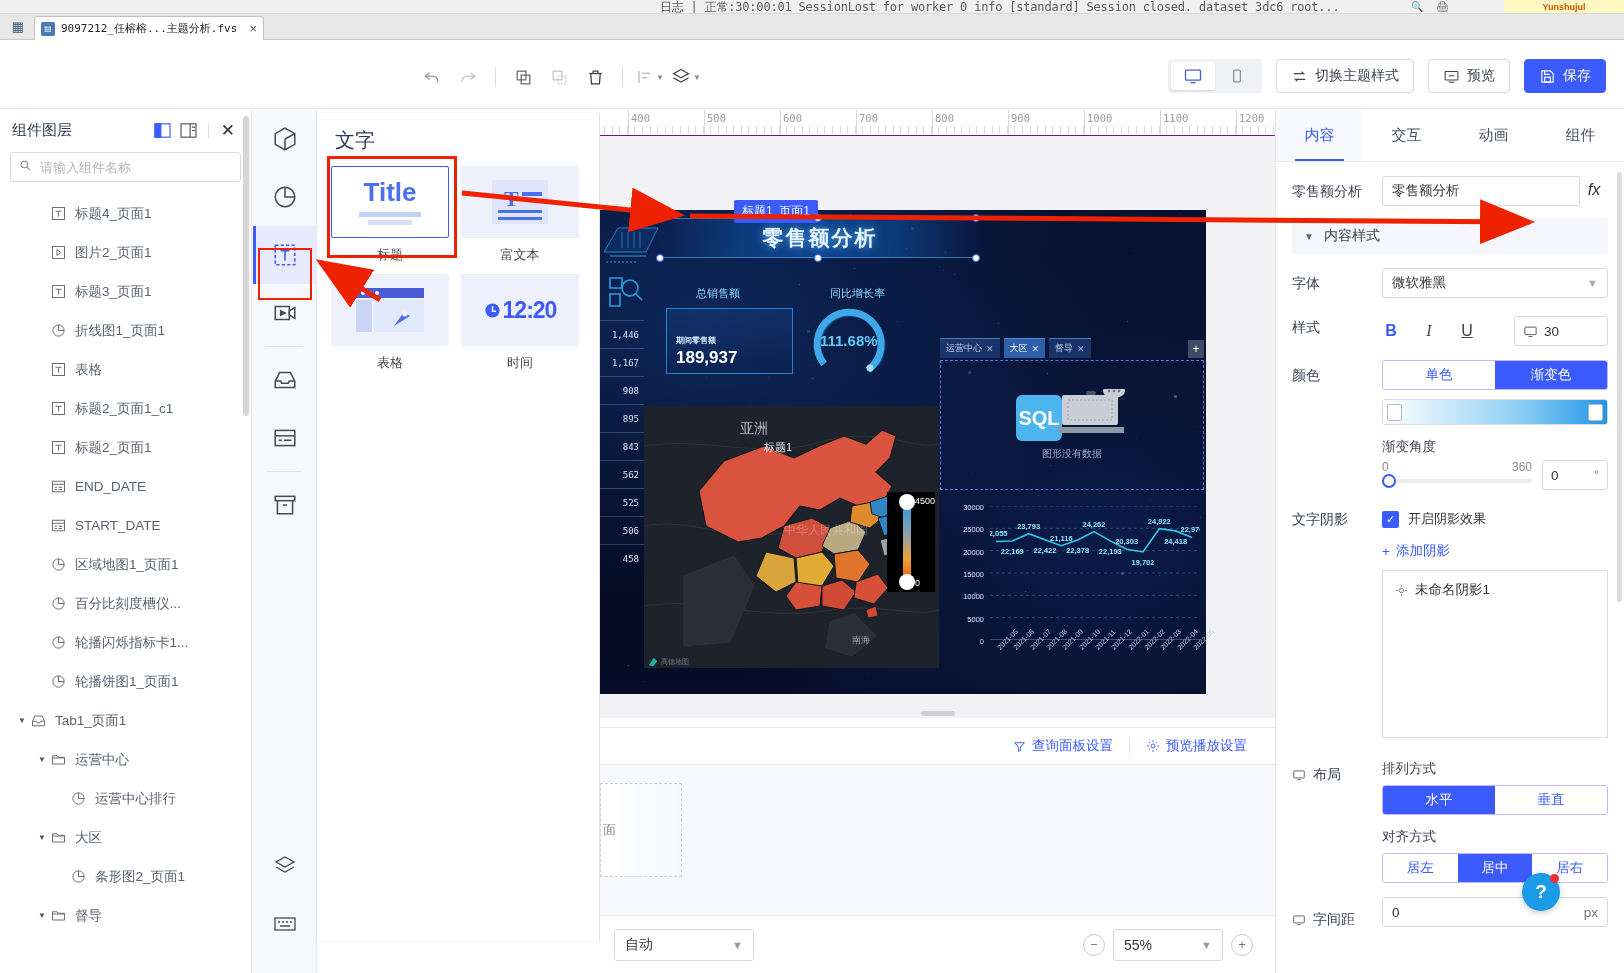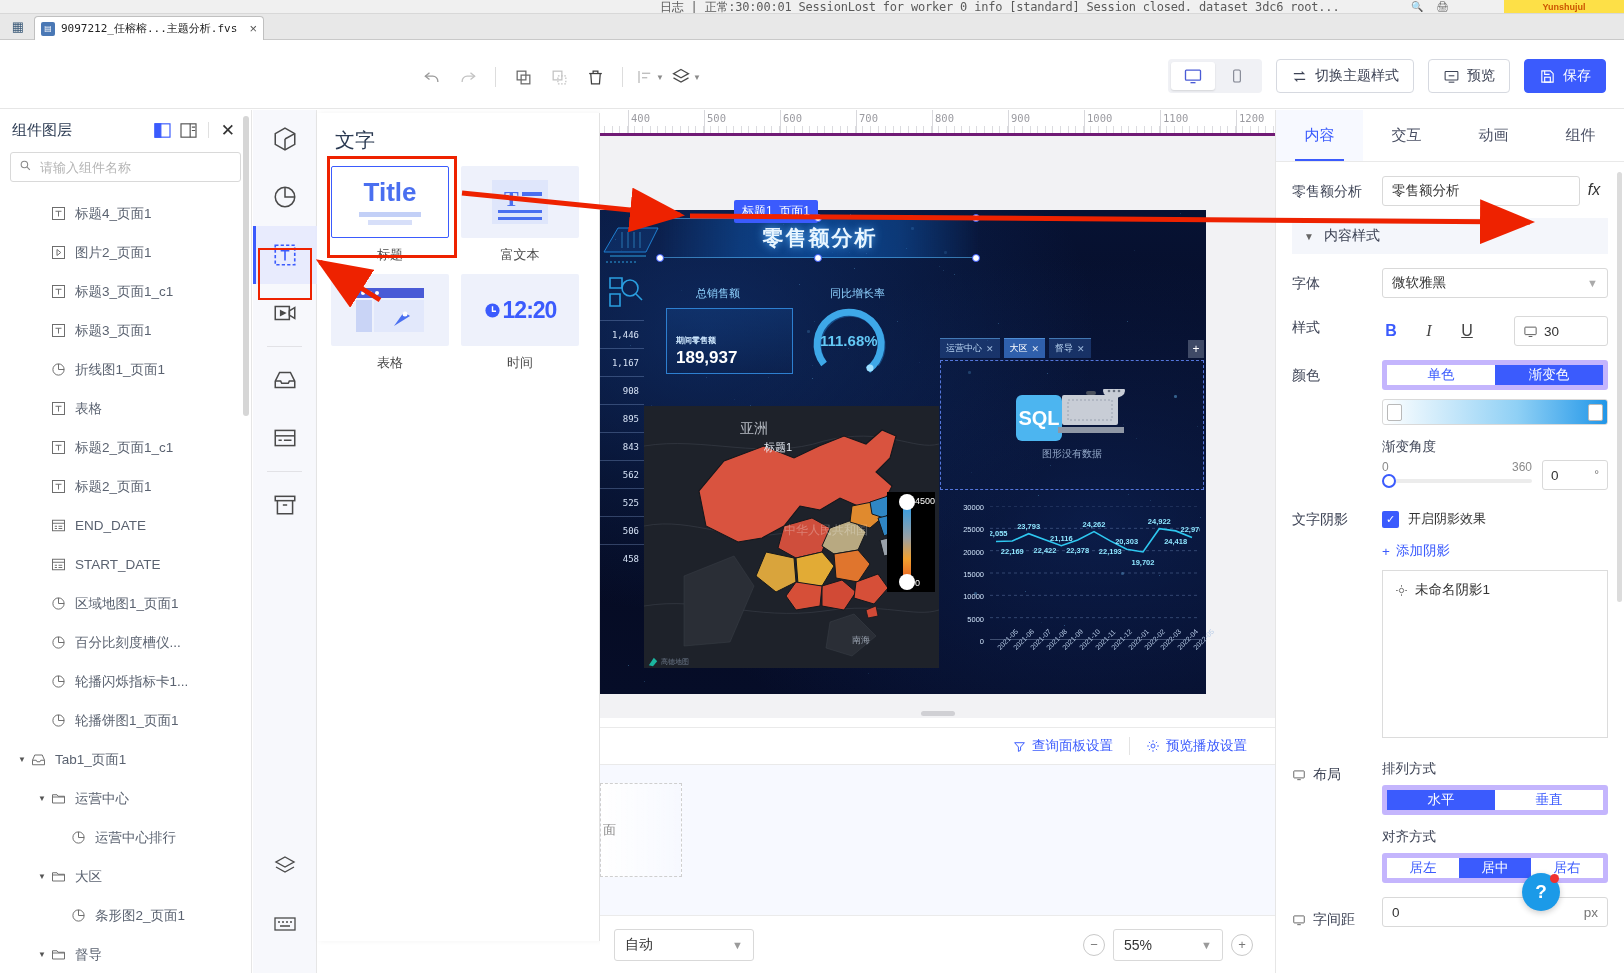--- a/index.html
+++ b/index.html
@@ -17,21 +17,21 @@
     background:#f0f0f0; border-bottom:1px solid #d8d8d8;
     overflow:hidden; white-space:nowrap;
   }
   #bgstrip .bgtext {
     position:absolute; left:660px; top:-1px;
     font-family:"DejaVu Sans Mono","Liberation Mono",monospace;
     font-size:12px; color:#5a5a5a; letter-spacing:-0.2px;
   }
   #bgstrip .bgright {
     position:absolute; right:0; top:0; width:120px; height:22px;
-    background:#fde047;
+    background:#fef9c3;
   }
   #bgstrip .bgright span{ display:block; text-align:center; font-size:9px; color:#cc5500; font-weight:bold; line-height:14px;}
   #bgstrip .bgicon{ position:absolute; top:1px; font-size:10px; color:#555;}
 
   
   #tabbar {
     position:absolute; left:0; top:14px; width:1624px; height:26px;
     background:#e8e8e8; border-bottom:1px solid #c9c9c9;
   }
   #tabbar .winicon {
@@ -168,21 +168,21 @@
   
   #compHighlight{
     position:absolute; left:327px; top:156px; width:130px; height:102px;
     border:3px solid #ee2200; pointer-events:none;
   }
 
   
   #centerwrap { position:absolute; left:600px; top:110px; right:349px; bottom:0; background:#fff; }
   #ruler {
     position:absolute; left:0; top:0; right:0; height:26px;
-    background:#fff; border-bottom:3px solid #701a75; overflow:hidden;
+    background:#fff; border-bottom:1px solid #701a75; overflow:hidden;
   }
   #ruler .rt { position:absolute; top:2px; font-size:10.5px; color:#9a9aa0;
     font-family:"DejaVu Sans Mono","Liberation Mono",monospace; }
   #ruler .maj { position:absolute; top:0; width:1px; height:26px; background:#d8d8dc; }
   #ruler .min { position:absolute; top:16px; width:1px; height:8px; background:#dcdce0; }
 
   #canvas {
     position:absolute; left:0; top:26px; right:0; bottom:255px;
     background:#f2f2f4; overflow:hidden;
   }
@@ -338,21 +338,21 @@
   .pselect{
     height:30px; border:1px solid #d9d9d9; border-radius:3px; background:#fff;
     display:flex; align-items:center; padding:0 9px; font-size:13.5px; color:#333; cursor:pointer;
   }
   .pselect .cv{flex:1;} .pselect .cc{color:#aaa;font-size:11px;}
   .styrow{ display:flex; align-items:center; gap:20px; padding-top:4px;}
   .sbtn{ font-size:16px; cursor:pointer; color:#444; width:18px; text-align:center; }
   .sbtn.b{ color:#3b5bfd; font-weight:bold; }
   .fsbox{ margin-left:auto; height:30px; width:94px; border:1px solid #d9d9d9; border-radius:3px;
     display:flex; align-items:center; gap:6px; padding:0 8px; font-size:13.5px; color:#333;}
-  .seg{ display:flex; border:5px solid #c4b5fd; border-radius:3px; overflow:hidden; height:30px; }
+  .seg{ display:flex; border:1px solid #c4b5fd; border-radius:3px; overflow:hidden; height:30px; }
   .seg .sg{ flex:1; display:flex; align-items:center; justify-content:center;
     font-size:13.5px; color:#3b5bfd; cursor:pointer; background:#fff;}
   .seg .sg.on{ background:#3b5bfd; color:#fff; }
   .gradbar{ margin-top:9px; height:26px; border:1px solid #d9d9d9; border-radius:3px;
     background:linear-gradient(90deg,#ffffff,#8fd0f5 60%,#2196e8); position:relative; }
   .gradbar .stop{ position:absolute; top:4px; width:15px; height:17px; background:#fff;
     border:1px solid #b9b9b9; border-radius:2px;}
   .subtitle{ font-size:13.5px; color:#3d4355; margin-top:13px; }
   .sliderrow{ display:flex; align-items:center; gap:10px; margin-top:4px;}
   .srange{ flex:1; position:relative; height:26px; }
@@ -535,30 +535,20 @@
       </div>
       <div class="lrow" style="padding-left: 34px;">
         <span class="arrow"></span>
         <span class="licon">
           <svg width="15" height="15" viewBox="0 0 20 20" fill="none" stroke="#6b6b6b" stroke-width="1.3">
             <rect x="2" y="2" width="16" height="16"></rect>
             <path d="M8 6l5 4-5 4z"></path>
           </svg>
         </span>
         <span class="llabel">图片2_页面1</span>
-      </div>
-      <div class="lrow" style="padding-left: 34px;">
-        <span class="arrow"></span>
-        <span class="licon">
-          <svg width="15" height="15" viewBox="0 0 20 20" fill="none" stroke="#6b6b6b" stroke-width="1.3">
-            <rect x="2" y="2" width="16" height="16"></rect>
-            <path d="M6 7h8M10 7v7"></path>
-          </svg>
-        </span>
-        <span class="llabel">标题3_页面1_c1</span>
       </div>
       <div class="lrow" style="padding-left: 34px;">
         <span class="arrow"></span>
         <span class="licon">
           <svg width="15" height="15" viewBox="0 0 20 20" fill="none" stroke="#6b6b6b" stroke-width="1.3">
             <rect x="2" y="2" width="16" height="16"></rect>
             <path d="M6 7h8M10 7v7"></path>
           </svg>
         </span>
         <span class="llabel">标题3_页面1</span>

